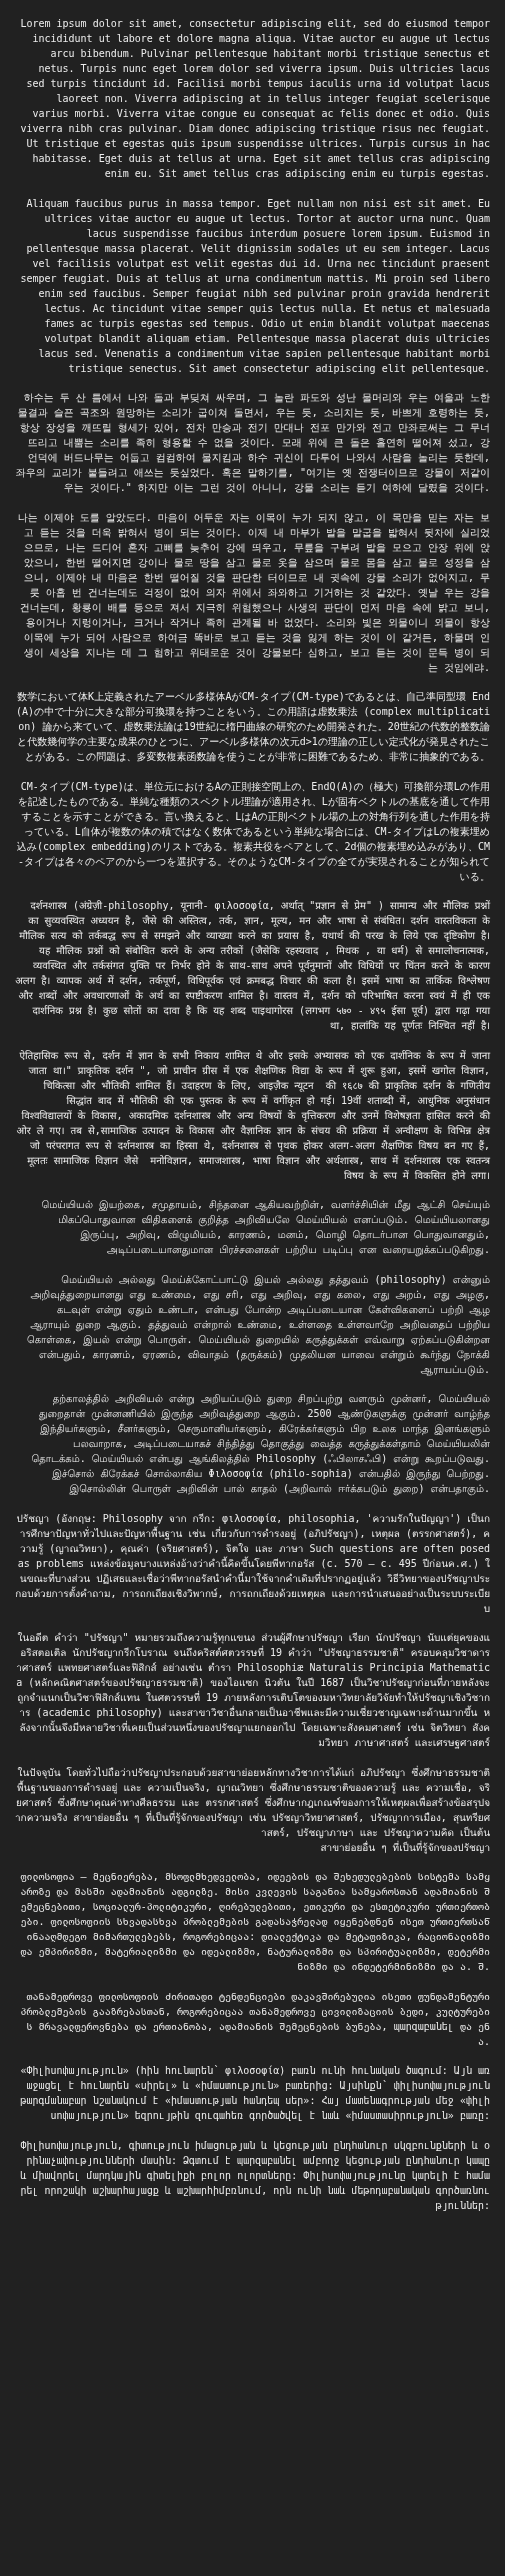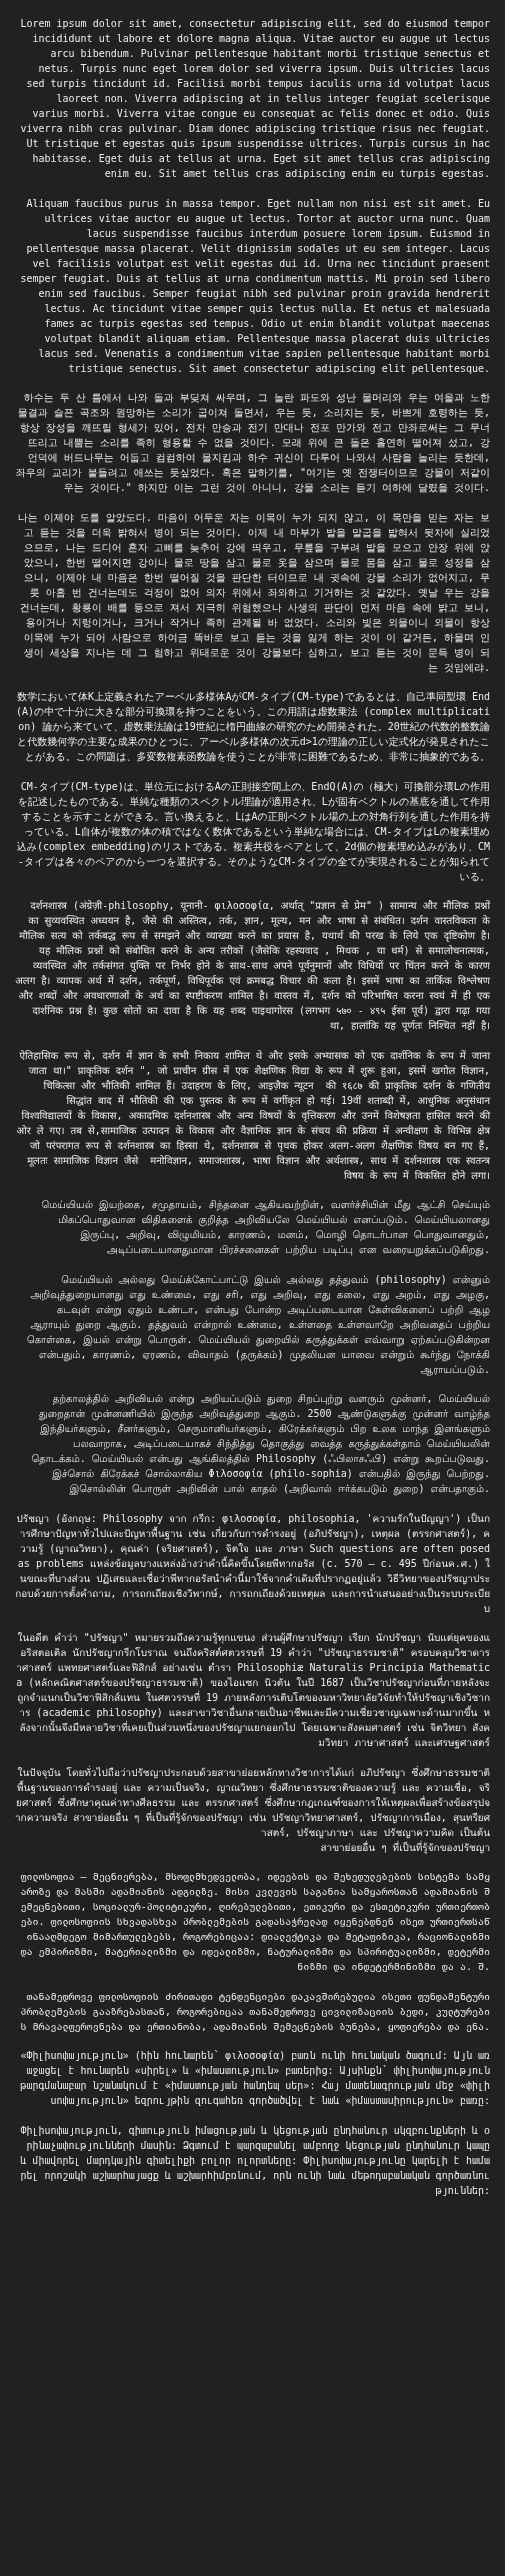--- a/index.html
+++ b/index.html
@@ -45,18 +45,18 @@
       <p class="para" lang="hi">दर्शनशास्त्र (अंग्रेज़ी-philosophy, यूनानी- φιλοσοφία, अर्थात् "प्रज्ञान से प्रेम" ) सामान्य और मौलिक प्रश्नों का सुव्यवस्थित अध्ययन है, जैसे की अस्तित्व, तर्क, ज्ञान, मूल्य, मन और भाषा से संबंधित। दर्शन वास्तविकता के मौलिक सत्य को तर्कबद्ध रूप से समझने और व्याख्या करने का प्रयास है, यथार्थ की परख के लिये एक दृष्टिकोण है। यह मौलिक प्रश्नों को संबोधित करने के अन्य तरीकों (जैसेकि रहस्यवाद , मिथक , या धर्म) से समालोचनात्मक, व्यवस्थित और तर्कसंगत युक्ति पर निर्भर होने के साथ-साथ अपने पूर्वनुमानों और विधियों पर चिंतन करने के कारण अलग है। व्यापक अर्थ में दर्शन, तर्कपूर्ण, विधिपूर्वक एवं क्रमबद्ध विचार की कला है। इसमें भाषा का तार्किक विश्लेषण और शब्दों और अवधारणाओं के अर्थ का स्पष्टीकरण शामिल है। वास्तव में, दर्शन को परिभाषित करना स्वयं में ही एक दार्शनिक प्रश्न है। कुछ सोतों का दावा है कि यह शब्द पाइथागोरस (लगभग ५७० - ४९५ ईसा पूर्व) द्वारा गढ़ा गया था, हालांकि यह पूर्णतः निश्चित नहीं है।</p>
       <p class="para" lang="hi">ऐतिहासिक रूप से, दर्शन में ज्ञान के सभी निकाय शामिल थे और इसके अभ्यासक को एक दार्शनिक के रूप में जाना जाता था।" प्राकृतिक दर्शन ", जो प्राचीन ग्रीस में एक शैक्षणिक विद्या के रूप में शुरू हुआ, इसमें खगोल विज्ञान, चिकित्सा और भौतिकी शामिल हैं। उदाहरण के लिए, आइज़ैक न्यूटन  की १६८७ की प्राकृतिक दर्शन के गणितीय सिद्धांत बाद में भौतिकी की एक पुस्तक के रूप में वर्गीकृत हो गई। 19वीं शताब्दी में, आधुनिक अनुसंधान विश्वविद्यालयों के विकास, अकादमिक दर्शनशास्त्र और अन्य विषयों के वृत्तिकरण और उनमें विशेषज्ञता हासिल करने की ओर ले गए। तब से,सामाजिक उत्पादन के विकास और वैज्ञानिक ज्ञान के संचय की प्रक्रिया में अन्वीक्षण के विभिन्न क्षेत्र जो परंपरागत रूप से दर्शनशास्त्र का हिस्सा थे, दर्शनशास्त्र से पृथक होकर अलग-अलग शैक्षणिक विषय बन गए हैं, मूलतः सामाजिक विज्ञान जैसे  मनोविज्ञान, समाजशास्त्र, भाषा विज्ञान और अर्थशास्त्र, साथ में दर्शनशास्त्र एक स्वतन्त्र विषय के रूप में विकसित होने लगा।</p>
       <p class="para" lang="ta">மெய்யியல் இயற்கை, சமுதாயம், சிந்தனை ஆகியவற்றின், வளர்ச்சியின் மீது ஆட்சி செய்யும் மிகப்பொதுவான விதிகளைக் குறித்த அறிவியலே மெய்யியல் எனப்படும். மெய்யியலானது இருப்பு, அறிவு, விழுமியம், காரணம், மனம், மொழி தொடர்பான பொதுவானதும், அடிப்படையானதுமான பிரச்சனைகள் பற்றிய படிப்பு என வரையறுக்கப்படுகிறது.</p>
       <p class="para" lang="ta">மெய்யியல் அல்லது மெய்க்கோட்பாட்டு இயல் அல்லது தத்துவம் (philosophy) என்னும் அறிவுத்துறையானது எது உண்மை, எது சரி, எது அறிவு, எது கலை, எது அறம், எது அழகு, கடவுள் என்று ஏதும் உண்டா, என்பது போன்ற அடிப்படையான கேள்விகளைப் பற்றி ஆழ ஆராயும் துறை ஆகும். தத்துவம் என்றால் உண்மை, உள்ளதை உள்ளவாறே அறிவதைப் பற்றிய கொள்கை, இயல் என்று பொருள். மெய்யியல் துறையில் கருத்துக்கள் எவ்வாறு ஏற்கப்படுகின்றன என்பதும், காரணம், ஏரணம், விவாதம் (தருக்கம்) முதலியன யாவை என்றும் கூர்ந்து நோக்கி ஆராயப்படும்.</p>
       <p class="para" lang="ta">தற்காலத்தில் அறிவியல் என்று அறியப்படும் துறை சிறப்புற்று வளரும் முன்னர், மெய்யியல் துறைதான் முன்னணியில் இருந்த அறிவுத்துறை ஆகும். 2500 ஆண்டுகளுக்கு முன்னர் வாழ்ந்த இந்தியர்களும், சீனர்களும், செருமானியர்களும், கிரேக்கர்களும் பிற உலக மாந்த இனங்களும் பலவாறாக, அடிப்படையாகச் சிந்தித்து தொகுத்து வைத்த கருத்துக்கள்தாம் மெய்யியலின் தொடக்கம். மெய்யியல் என்பது ஆங்கிலத்தில் Philosophy (ஃபிலாசஃபி) என்று கூறப்படுவது. இச்சொல் கிரேக்கச் சொல்லாகிய Φιλοσοφία (philo-sophia) என்பதில் இருந்து பெற்றது. இசொல்லின் பொருள் அறிவின் பால் காதல் (அறிவால் ஈர்க்கபடும் துறை) என்பதாகும்.</p>
       <p class="para" lang="th">ปรัชญา (อังกฤษ: Philosophy จาก กรีก: φιλοσοφία, philosophia, 'ความรักในปัญญา') เป็นการศึกษาปัญหาทั่วไปและปัญหาพื้นฐาน เช่น เกี่ยวกับการดำรงอยู่ (อภิปรัชญา), เหตุผล (ตรรกศาสตร์), ความรู้ (ญาณวิทยา), คุณค่า (จริยศาสตร์), จิตใจ และ ภาษา Such questions are often posed as problems แหล่งข้อมูลบางแหล่งอ้างว่าคำนี้คิดขึ้นโดยพีทากอรัส (c. 570 – c. 495 ปีก่อนค.ศ.) ในขณะที่บางส่วน ปฏิเสธและเชื่อว่าพีทากอรัสนำคำนี้มาใช้จากคำเดิมที่ปรากฏอยู่แล้ว วิธีวิทยาของปรัชญาประกอบด้วยการตั้งคำถาม, การถกเถียงเชิงวิพากษ์, การถกเถียงด้วยเหตุผล และการนำเสนออย่างเป็นระบบระเบียบ</p>
       <p class="para" lang="th">ในอดีต คำว่า "ปรัชญา" หมายรวมถึงความรู้ทุกแขนง ส่วนผู้ศึกษาปรัชญา เรียก นักปรัชญา นับแต่ยุคของแอริสตอเติล นักปรัชญากรีกโบราณ จนถึงคริสต์ศตวรรษที่ 19 คำว่า "ปรัชญาธรรมชาติ" ครอบคลุมวิชาดาราศาสตร์ แพทยศาสตร์และฟิสิกส์ อย่างเช่น ตำรา Philosophiæ Naturalis Principia Mathematica (หลักคณิตศาสตร์ของปรัชญาธรรมชาติ) ของไอแซก นิวตัน ในปี 1687 เป็นวิชาปรัชญาก่อนที่ภายหลังจะถูกจำแนกเป็นวิชาฟิสิกส์แทน ในศตวรรษที่ 19 ภายหลังการเติบโตของมหาวิทยาลัยวิจัยทำให้ปรัชญาเชิงวิชาการ (academic philosophy) และสาขาวิชาอื่นกลายเป็นอาชีพและมีความเชี่ยวชาญเฉพาะด้านมากขึ้น หลังจากนั้นจึงมีหลายวิชาที่เคยเป็นส่วนหนึ่งของปรัชญาแยกออกไป โดยเฉพาะสังคมศาสตร์ เช่น จิตวิทยา สังคมวิทยา ภาษาศาสตร์ และเศรษฐศาสตร์</p>
       <p class="para" lang="th">ในปัจจุบัน โดยทั่วไปถือว่าปรัชญาประกอบด้วยสาขาย่อยหลักทางวิชาการได้แก่ อภิปรัชญา ซึ่งศึกษาธรรมชาติพื้นฐานของการดำรงอยู่ และ ความเป็นจริง, ญาณวิทยา ซึ่งศึกษาธรรมชาติของความรู้ และ ความเชื่อ, จริยศาสตร์ ซึ่งศึกษาคุณค่าทางศีลธรรม และ ตรรกศาสตร์ ซึ่งศึกษากฎเกณฑ์ของการให้เหตุผลเพื่อสร้างข้อสรุปจากความจริง สาขาย่อยอื่น ๆ ที่เป็นที่รู้จักของปรัชญา เช่น ปรัชญาวิทยาศาสตร์, ปรัชญาการเมือง, สุนทรียศาสตร์, ปรัชญาภาษา และ ปรัชญาความคิด เป็นต้น
 สาขาย่อยอื่น ๆ ที่เป็นที่รู้จักของปรัชญา</p>
       <p class="para" lang="ka">ფილოსოფია — მეცნიერება, მსოფლმხედველობა, იდეების და შეხედულებების სისტემა სამყაროზე და მასში ადამიანის ადგილზე. მისი კვლევის საგანია სამყაროსთან ადამიანის შემეცნებითი, სოციალურ-პოლიტიკური, ღირებულებითი, ეთიკური და ესთეტიკური ურთიერთობები. ფილოსოფიის სხვადასხვა პრობლემების გადასაჭრელად იყენებდნენ ისეთ ურთიერთსაწინააღმდეგო მიმართულებებს, როგორებიცაა: დიალექტიკა და მეტაფიზიკა, რაციონალიზმი და ემპირიზმი, მატერიალიზმი და იდეალიზმი, ნატურალიზმი და სპირიტუალიზმი, დეტერმინიზმი და ინდეტერმინიზმი და ა. შ.</p>
-      <p class="para" lang="ka">თანამედროვე ფილოსოფიის ძირითადი ტენდენციები დაკავშირებულია ისეთი ფუნდამენტური პრობლემების გააზრებასთან, როგორებიცაა თანამედროვე ცივილიზაციის ბედი, კულტურების მრავალფეროვნება და ერთიანობა, ადამიანის შემეცნების ბუნება, ყოფიერება და ენა.</p>
+      <p class="para" lang="ka">თანამედროვე ფილოსოფიის ძირითადი ტენდენციები დაკავშირებულია ისეთი ფუნდამენტური პრობლემების გააზრებასთან, როგორებიცაა თანამედროვე ცივილიზაციის ბედი, კულტურების მრავალფეროვნება და ერთიანობა, ადამიანის შემეცნების ბუნება, պարզաբանել და ენა.</p>
       <p class="para" lang="hy">«Փիլիսոփայություն» (հին հունարեն՝ φιλοσοφία) բառն ունի հունական ծագում: Այն առաջացել է հունարեն «սիրել» և «իմաստություն» բառերից: Այսինքն՝ փիլիսոփայություն թարգմանաբար նշանակում է «իմաստության հանդեպ սեր»: Հայ մատենագրության մեջ «փիլիսոփայություն» եզրույթին զուգահեռ գործածվել է նաև «իմաստասիրություն» բառը:</p>
       <p class="para" lang="hy">Փիլիսոփայություն, գիտություն իմացության և կեցության ընդհանուր սկզբունքների և օրինաչափությունների մասին: Ձգտում է պարզաբանել ամբողջ կեցության ընդհանուր կապը և միավորել մարդկային գիտելիքի բոլոր ոլորտները: Փիլիսոփայությունը կարելի է համարել որոշակի աշխարհայացք և աշխարհիմբռնում, որն ունի նաև մեթոդաբանական գործառնություններ:</p>
     </div>
 </div>
 
 
 </body></html>

